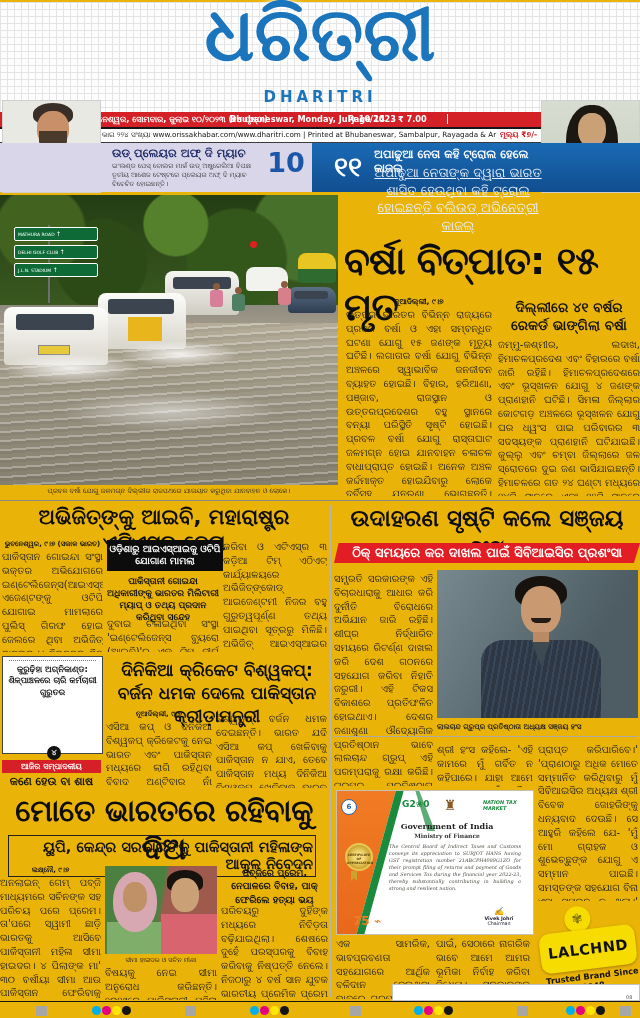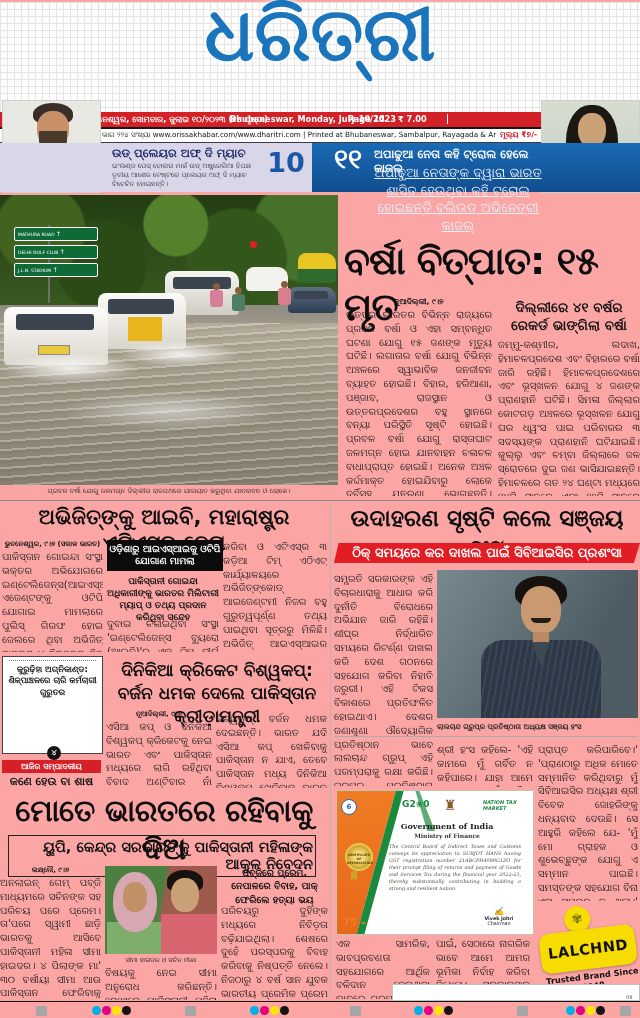--- a/index.html
+++ b/index.html
@@ -1,16 +1,16 @@
 <!DOCTYPE html>
 <html><head>
 <meta charset="utf-8">
 <style>
   html,body{margin:0;padding:0;background:#ffffff;}
-  #page{position:relative;width:640px;height:1018px;background:#fca5a5;overflow:hidden;
+  #page{position:relative;width:640px;height:1018px;background:#eab308;overflow:hidden;
         font-family:"DejaVu Sans","Liberation Sans",sans-serif;color:#111;}
   .abs{position:absolute;}
   
   #masthead{left:0;top:2px;width:640px;height:110px;
     background-image:linear-gradient(#e4e4e4 1px,transparent 1px),linear-gradient(90deg,#e4e4e4 1px,transparent 1px);
     background-size:7px 7px;background-color:#fdfdfd;}
   #logo-odia{left:0;top:-6px;width:640px;text-align:center;font-size:74px;line-height:1.05;font-weight:bold;color:#1b75bc;
     text-shadow:0 0 2px #fff,0 0 6px #fff;}
   #logo-latin{left:0;top:86px;width:640px;text-align:center;font-size:15px;font-weight:bold;letter-spacing:4px;color:#1b75bc;}
   
@@ -34,21 +34,21 @@
   
   #volline{left:0;top:129px;width:640px;height:13px;background:#fff;border-bottom:1px solid #3c3c3c;}
   #volline .v{position:absolute;left:86px;top:1px;width:410px;font-size:7.2px;color:#111;white-space:nowrap;overflow:hidden;}
   #volline .p{position:absolute;left:500px;top:1px;font-size:7.6px;font-weight:bold;color:#c8161d;white-space:nowrap;}
   
   #teaser-left{left:0;top:143px;width:312px;height:49px;background:#d9d6e9;}
   #tl-title{position:absolute;left:112px;top:3px;width:160px;font-size:11.5px;font-weight:bold;color:#1d2a66;}
   #tl-text{position:absolute;left:112px;top:19px;width:150px;font-size:6.8px;line-height:1.35;color:#333;}
   #tl-num{position:absolute;left:262px;top:4px;width:48px;font-size:27px;font-weight:bold;color:#1b57a6;text-align:center;}
   #teaser-right{left:312px;top:143px;width:328px;height:49px;background:linear-gradient(#1a6ab5,#114e8f);}
-  #tr-num{position:absolute;left:14px;top:0;width:44px;font-size:27px;font-weight:bold;color:#fff;text-align:center;}
+  #tr-num{position:absolute;left:14px;top:8px;width:44px;font-size:27px;font-weight:bold;color:#fff;text-align:center;}
   #tr-title{position:absolute;left:62px;top:4px;width:180px;font-size:11.5px;font-weight:bold;color:#fff;}
   #tr-text{position:absolute;left:62px;top:21px;width:168px;font-size:13px;line-height:1.35;color:#e8f0fa;text-align:center;text-decoration:underline;}
   
   #flood{left:0;top:195px;width:338px;height:290px;overflow:hidden;background:#9b9484;}
   .fp-trees{position:absolute;left:0;top:0;width:100%;height:40%;
     background:radial-gradient(circle at 12% 30%,#42621f 0 14%,transparent 15%),
                radial-gradient(circle at 30% 60%,#2c4a16 0 18%,transparent 19%),
                radial-gradient(circle at 52% 25%,#55812c 0 16%,transparent 17%),
                radial-gradient(circle at 70% 55%,#33571a 0 20%,transparent 21%),
                radial-gradient(circle at 90% 30%,#47702a 0 16%,transparent 17%),
@@ -146,21 +146,21 @@
     font-style:italic;line-height:1.2;text-align:left;}
   .c-ntm em{color:#1a8a3c;font-style:italic;}
   .c-gov{position:absolute;left:50px;top:30px;width:120px;text-align:center;font-size:8px;font-weight:bold;
     font-family:"DejaVu Serif","Liberation Serif",serif;color:#222;}
   .c-min{position:absolute;left:50px;top:41px;width:120px;text-align:center;font-size:6px;font-weight:bold;
     font-family:"DejaVu Serif","Liberation Serif",serif;color:#333;}
   .c-body{position:absolute;left:52px;top:52px;width:132px;font-size:4.9px;line-height:1.42;text-align:justify;
     font-style:italic;font-family:"DejaVu Serif","Liberation Serif",serif;color:#4c4c44;}
   .c-sig{position:absolute;right:8px;bottom:8px;width:52px;text-align:center;font-size:4.8px;color:#223;}
   .c-sig .scr{font-family:"DejaVu Serif","Liberation Serif",serif;font-style:italic;font-size:8px;color:#1b3a6b;}
-  .c-amrit{position:absolute;left:6px;bottom:6px;font-size:10px;font-weight:bold;color:#1a8a3c;}
+  .c-amrit{position:absolute;left:16px;bottom:6px;font-size:12px;font-weight:bold;color:#1a8a3c;}
   .c-amrit b{color:#f07c24;}
   
   #lal{left:540px;top:905px;width:98px;height:88px;transform:rotate(-7deg);}
   .lal-circ{position:absolute;left:28px;top:0;width:26px;height:26px;border-radius:50%;background:#f6dc00;
     color:#7a7012;font-size:13px;text-align:center;line-height:26px;box-shadow:0 1px 2px rgba(0,0,0,.25);}
   .lal-box{position:absolute;left:0;top:24px;width:96px;height:40px;background:#f6dc00;border-radius:10px;
     box-shadow:0 1px 3px rgba(0,0,0,.3);color:#111;font-size:14.5px;font-weight:bold;text-align:center;line-height:40px;letter-spacing:.5px;}
   .lal-tag{position:absolute;left:0;top:66px;width:98px;text-align:center;font-size:8.2px;font-weight:bold;color:#111;}
   
   #see-h{left:0;top:792px;width:328px;font-size:30px;line-height:1.25;text-align:center;letter-spacing:-.5px;}
@@ -189,20 +189,21 @@
   .mk-dot{width:9px;height:9px;border-radius:50%;}
   .dc{background:#00b0e6;} .dm{background:#e6007e;} .dy{background:#ffe600;} .dk{background:#141414;}
 </style>
 </head>
 <body>
 
 <div id="page">
 
   <div id="masthead" class="abs">
     <div id="logo-odia" class="abs">ଧରିତ୍ରୀ</div>
+    <div id="logo-latin" class="abs">DHARITRI</div>
   </div>
 
   <div id="redbar" class="abs">
     <span class="t" style="left:86px">ଭୁବନେଶ୍ୱର, ସୋମବାର, ଜୁଲାଇ ୧୦/୨୦୨୩ (୧୪ ପୃଷ୍ଠା)</span>
     <span class="t" style="left:230px">Bhubaneswar, Monday, July 10/2023</span>
     <span class="t" style="left:348px">Page 14</span>
     <span class="t" style="left:398px">₹ 7.00</span>
     <span id="redbar-sep"></span>
   </div>
 

